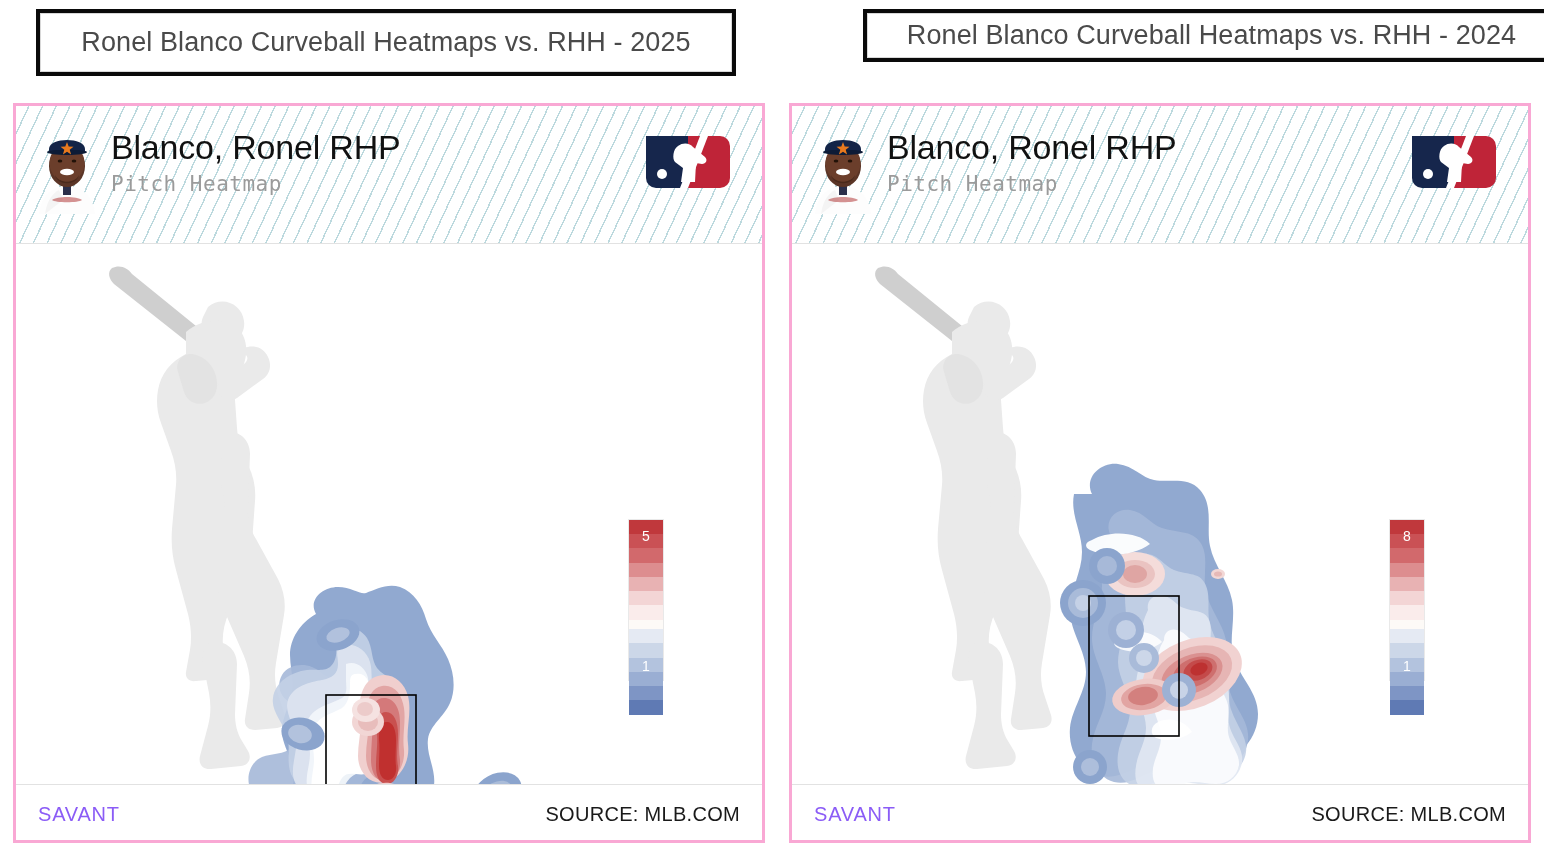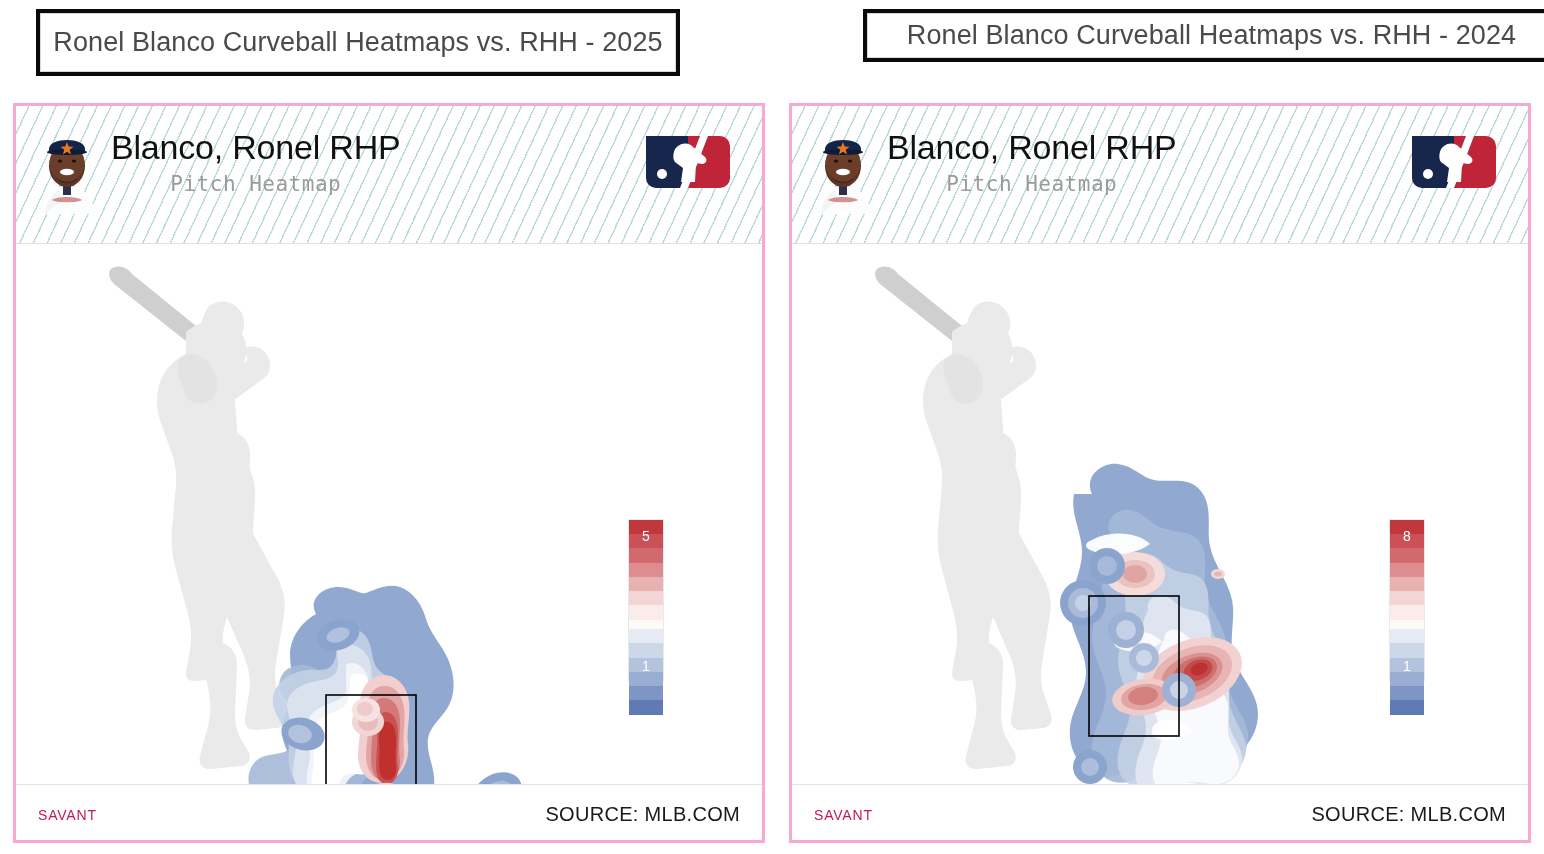--- a/index.html
+++ b/index.html
@@ -20,21 +20,21 @@
   }
   .title-box .inner{
     border:1px solid #d8d8d8;
     width:100%;height:100%;
     display:flex;align-items:center;justify-content:center;
     box-sizing:border-box;
   }
   .title-text{
     font-size:27px;color:#4a4a4a;letter-spacing:.1px;white-space:nowrap;
   }
-  #title-left{left:36px;top:9px;width:644px;height:67px;}
+  #title-left{left:36px;top:9px;width:700px;height:67px;}
   #title-right{left:817px;top:9px;width:697px;height:53px;margin-left:46px;}
 
   
   .panel{
     position:absolute;top:103px;height:740px;
     background:#ffffff;
     border:3px solid #f9a8d4;
     box-sizing:border-box;
     overflow:hidden;
   }
@@ -59,36 +59,35 @@
   .headshot svg{display:block;}
   .header-text{position:absolute;left:95px;top:22px;}
   .player-name{
     font-size:34px;color:#111111;line-height:1.12;letter-spacing:-.2px;
     white-space:nowrap;
   }
   .player-sub{
     font-family:"DejaVu Sans Mono","Liberation Mono",monospace;
     font-size:21px;color:#9b9b9b;margin-top:6px;letter-spacing:.5px;
     white-space:nowrap;
-    text-align:center;
   }
   .mlb-logo{position:absolute;right:26px;top:24px;width:96px;height:64px;}
   .mlb-logo svg{display:block;}
 
   
   .plot{position:relative;height:540px;background:#ffffff;}
   .plot svg{display:block;position:absolute;left:0;top:0;}
 
   
   .panel-footer{
     position:relative;height:60px;border-top:1px solid #e2e2e2;
     display:flex;align-items:center;justify-content:space-between;
     padding:0 22px;box-sizing:border-box;background:#fff;
   }
-  .savant{color:#be185d;font-size:14px;letter-spacing:.8px;}
+  .savant{color:#8b5cf6;font-size:20px;letter-spacing:.8px;}
   .source{color:#1a1a1a;font-size:20px;letter-spacing:.3px;}
 
   
   .legend{position:absolute;}
   .legend .bar{
     position:relative;width:34px;height:160px;
     border:1px solid #e9e9e9;box-sizing:content-box;
   }
   .legend .seg{width:100%;}
   .legend .lbl{

